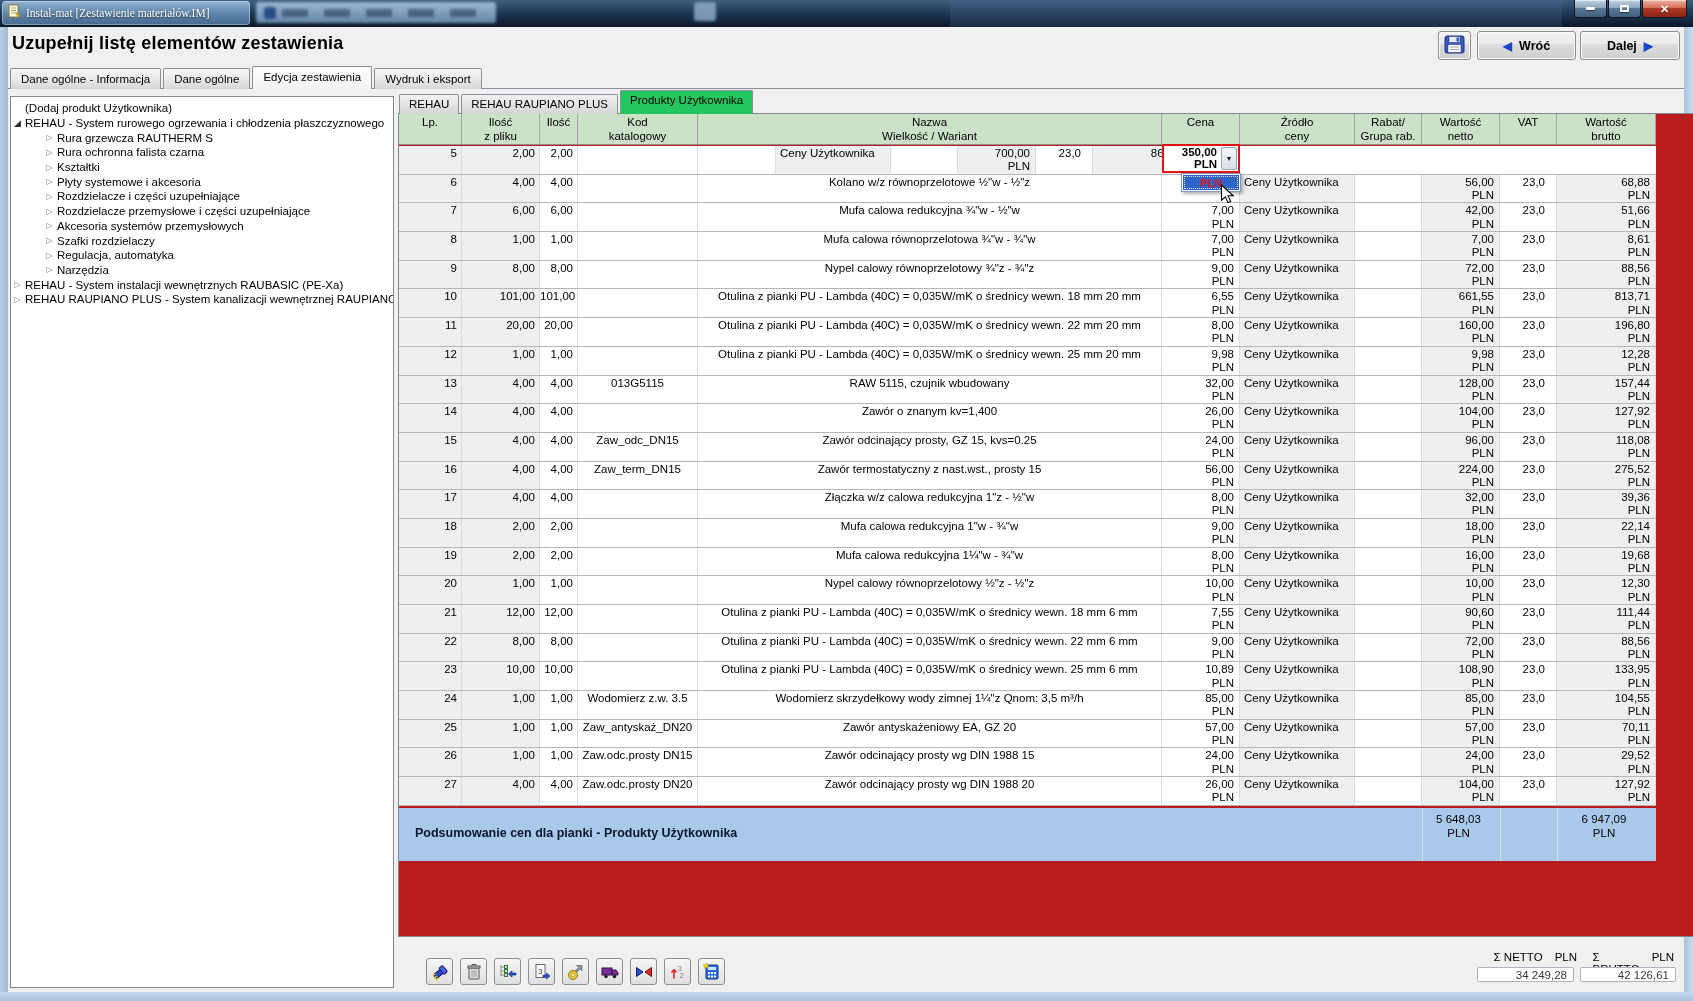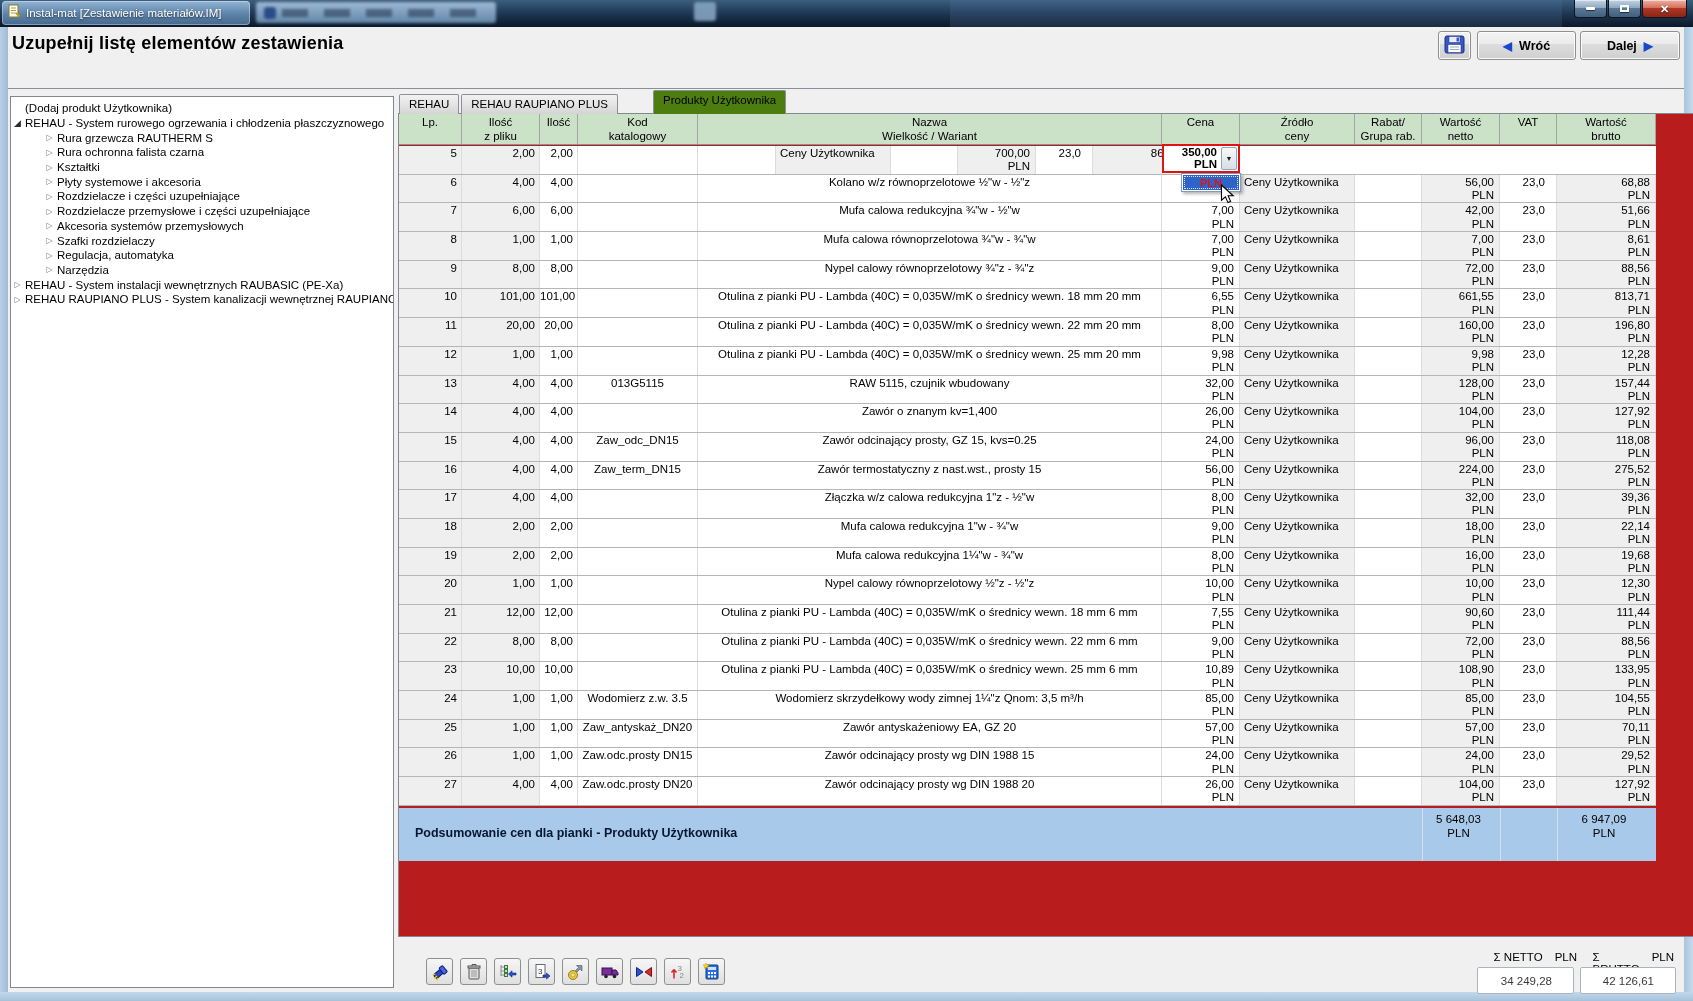--- a/index.html
+++ b/index.html
@@ -2,21 +2,21 @@
 <html><head>
 <meta charset="utf-8">
 <style>
   html,body{margin:0;padding:0;background:#444;}
   #app{position:relative;width:1693px;height:1001px;background:#f0f0f0;
        font-family:"Liberation Sans",sans-serif;overflow:hidden;color:#000;}
   #app *{box-sizing:border-box;}
 
   
   .titlebar{position:absolute;left:0;top:0;width:1693px;height:27px;
-    background:linear-gradient(180deg,#3d5e7e 0%,#203a58 45%,#0b1727 100%);}
+    background:linear-gradient(180deg,#3d5e7e 0%,#203a58 45%,#0b1727 100%);font-family:Liberation Serif, serif;}
   .title-glass{position:absolute;left:2px;top:1px;width:248px;height:24px;border-radius:4px;
     background:linear-gradient(180deg,#93b5d5 0%,#5d83a9 55%,#46698e 100%);
     box-shadow:inset 0 0 0 1px rgba(255,255,255,.35);
     display:flex;align-items:center;gap:5px;padding-left:5px;}
   .title-text{color:#fff;font-size:11.5px;text-shadow:0 1px 2px rgba(0,0,0,.65);white-space:nowrap;}
   .frag{position:absolute;filter:blur(1.6px);border-radius:3px;}
   .frag-a{left:256px;top:2px;width:240px;height:21px;opacity:.9;
     background:linear-gradient(180deg,#a7c3de,#6d92b5);}
   .frag-a .smudge{margin:7px 10px 0 26px;height:8px;
     background:repeating-linear-gradient(90deg,rgba(30,50,80,.55) 0 26px,transparent 26px 42px);}
@@ -66,21 +66,21 @@
   .titem.lvl1{padding-left:32px;}
   .tarrow{width:13px;flex:none;text-align:center;font-size:8px;color:#7a7a7a;}
   .tarrow.expanded{color:#2b2b2b;font-size:9px;}
   .tlabel{margin-left:1px;}
 
   
   #panel-tabs{position:absolute;left:399px;top:90px;height:24px;display:flex;align-items:flex-end;z-index:6;}
   .ptab{height:20px;line-height:19px;padding:0 9px;font-size:11.5px;margin-right:2px;
     background:linear-gradient(180deg,#f2f2f2,#e3e3e3 55%,#d4d4d4);
     border:1px solid #8b8f98;border-bottom:none;border-radius:2px 2px 0 0;white-space:nowrap;}
-  .ptab.active{height:24px;background:#4d7c0f;z-index:7;position:relative;margin-left:33px;}
+  .ptab.active{height:24px;background:#22c55e;z-index:7;position:relative;}
 
   
   .table-wrap{position:absolute;left:398px;top:113px;width:1368px;height:824px;background:#b91c1c;
     border:1px solid #828790;z-index:5;}
   .thead{position:absolute;left:0;top:0;width:1257px;height:31px;display:flex;
     background:#cbe2c8;border-bottom:1px solid #8f8f8f;}
   .hc{border-right:1px solid #a5a5a5;display:flex;flex-direction:column;align-items:center;
     font-size:11.5px;line-height:14px;padding-top:1px;}
   #tbody{position:absolute;left:0;top:32px;width:1257px;}
   .trow{display:flex;height:28.7px;border-bottom:1px solid #b6b6b6;background:#fff;}
@@ -124,22 +124,22 @@
     display:flex;align-items:center;justify-content:center;outline:1px dotted #d8e6f8;outline-offset:-2px;}
   .cursor{position:absolute;left:1220px;top:184px;z-index:10;}
 
   
   #toolbar{position:absolute;left:426px;top:958px;display:flex;gap:7px;}
   .tbtn{width:27px;height:27px;border:1px solid #8e8f8f;border-radius:3px;padding:2px;
     background:linear-gradient(180deg,#f6f6f6,#dfdfdf);display:flex;align-items:center;justify-content:center;}
   .sumlbl{position:absolute;top:951px;font-size:11.5px;display:flex;justify-content:flex-end;gap:12px;}
   #lbl-net{left:1467px;width:110px;}
   #lbl-bru{left:1570px;width:104px;padding-left:32px;}
-  .sumbox{position:absolute;top:967px;height:27px;background:#fff;border:1px solid #aab4be;border-radius:2px;
-    font-size:11.5px;color:#3a3a3a;display:flex;align-items:center;justify-content:flex-end;padding-right:21px;}
+  .sumbox{position:absolute;top:967px;height:15px;background:#fff;border:1px solid #aab4be;border-radius:2px;
+    font-size:11.5px;color:#3a3a3a;display:flex;align-items:center;justify-content:flex-end;padding-right:6px;}
   #box-net{left:1477px;width:97px;}
   #box-bru{left:1580px;width:96px;}
 </style>
 </head>
 <body>
 
 <div id="app">
 
   <div class="titlebar">
     <div class="band"></div>
@@ -188,20 +188,26 @@
   </button>
   <button class="btn7" id="back-btn">
     <span class="arr">◀</span>
     <span>Wróć</span>
   </button>
   <button class="btn7" id="next-btn">
     <span>Dalej</span>
     <span class="arr">▶</span>
   </button>
 
+  <div id="main-tabs">
+      <div class="tab">Dane ogólne - Informacja</div>
+      <div class="tab">Dane ogólne</div>
+      <div class="tab active">Edycja zestawienia</div>
+      <div class="tab">Wydruk i eksport</div>
+    </div>
   <div class="tabline"></div>
 
   <div class="tree-panel">
     <div id="tree-items">
         <div class="titem lvl0">
           <span class="tarrow none"></span>
           <span class="tlabel">(Dodaj produkt Użytkownika)</span>
         </div>
         <div class="titem lvl0">
           <span class="tarrow expanded">◢</span>

